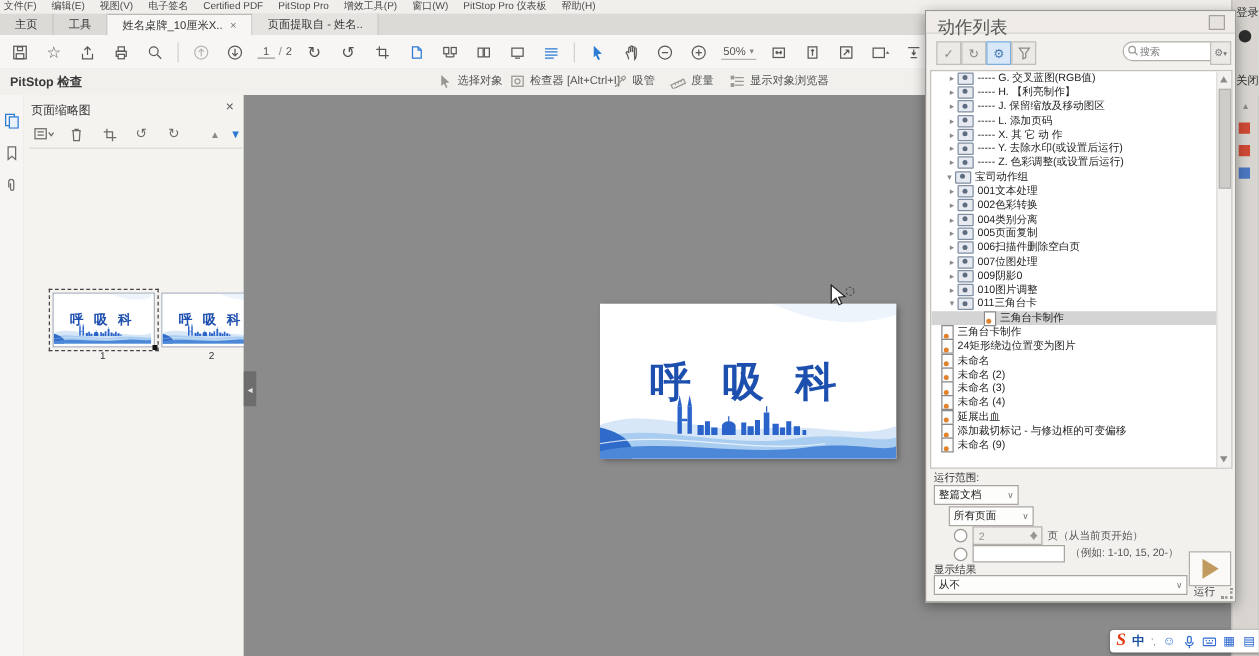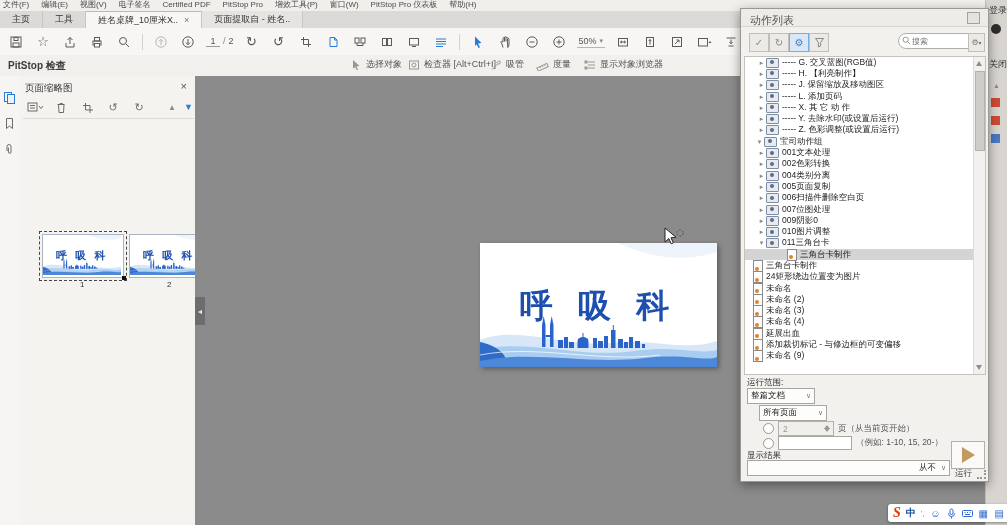--- a/index.html
+++ b/index.html
@@ -43,21 +43,21 @@
   #canvas{left:195px;top:76px;width:812px;height:449px;background:#8b8b8b;}
   #collapse{left:195px;top:297px;width:10px;height:28px;background:#6d6d6d;color:#e8e8e8;font-size:8px;display:flex;align-items:center;justify-content:center;}
   #page{left:480px;top:243px;width:237px;height:124px;background:#fff;box-shadow:2px 2px 5px rgba(0,0,0,.35);}
   #cursor{left:663px;top:227px;width:22px;height:22px;}
   
   #rstrip{left:985px;top:0;width:22px;height:525px;background:#d8d5d0;border-left:1px solid #bfbcb7;font-size:9px;color:#333;}
   #rstrip .it{position:absolute;left:3px;white-space:nowrap;}
   
   #panel{left:740px;top:8px;width:247px;height:472px;background:#f3f1ee;border:1px solid #9b9894;box-shadow:0 3px 10px rgba(0,0,0,.4);}
   #panel .tbh{position:absolute;left:0;top:0;width:100%;height:17px;background:#efece8;border-bottom:1px solid #d8d5d0;}
-  #panel .tbh .t{position:absolute;left:9px;top:4px;font-size:11px;color:#555;}
+  #panel .tbh .t{position:absolute;left:9px;top:4px;font-size:14px;color:#555;}
   #panel .tbh .min{position:absolute;right:8px;top:3px;width:11px;height:10px;border:1px solid #a5a29d;background:#e6e3df;}
   .pbtn{position:absolute;top:24px;width:18px;height:17px;border:1px solid #c2bfba;background:#eceae6;display:flex;align-items:center;justify-content:center;font-size:10px;color:#8c8984;}
   .pbtn.on{background:#d8e8f8;border-color:#7aaede;color:#4d7fb5;}
   #psearch{position:absolute;left:157px;top:24px;width:64px;height:14px;border:1px solid #b3b0ab;border-radius:8px;background:#fff;font-size:8px;color:#333;padding:0 4px 0 13px;outline:none;}
   #searchmag{position:absolute;left:161px;top:27px;}
   #pgear2{position:absolute;left:227px;top:24px;width:15px;height:17px;border:1px solid #c2bfba;background:#eceae6;font-size:8px;color:#777;display:flex;align-items:center;justify-content:center;}
   #tree{position:absolute;left:3px;top:47px;width:240px;height:317px;background:#fff;border:1px solid #c5c2bd;overflow:hidden;}
   .tr{height:11.3px;display:flex;align-items:center;font-size:8.5px;color:#1d1d1d;white-space:nowrap;}
   .tr .cr{width:9px;color:#8a8a8a;font-size:7px;text-align:center;flex:0 0 auto;}
   .tr .fi{width:11px;height:8px;background:#e7ebf1;border:1px solid #7f8ea2;border-radius:1px;margin-right:3px;flex:0 0 auto;position:relative;}
@@ -597,21 +597,21 @@
           <span>2</span>
         </span>
       <span>页（从当前页开始）</span>
     </div>
     <div class="rrow" style="left:22px;top:427px;">
       <span class="radio"></span>
       <input class="ptxt" style="">
       <span>（例如: 1-10, 15, 20-）</span>
     </div>
     <span class="plabel" style="left:6px;top:441px;">显示结果</span>
-    <div class="psel" style="left:6px;top:451px;width:195px;justify-content:flex-end;">
+    <div class="psel" style="left:6px;top:451px;width:195px;">
         <span>从不</span>
         <span class="cv">∨</span>
       </div>
     <div id="runbtn">
         <span class="tri"></span>
       </div>
     <span id="runlbl">运行</span>
     <span id="grip"></span>
   </div>
 

